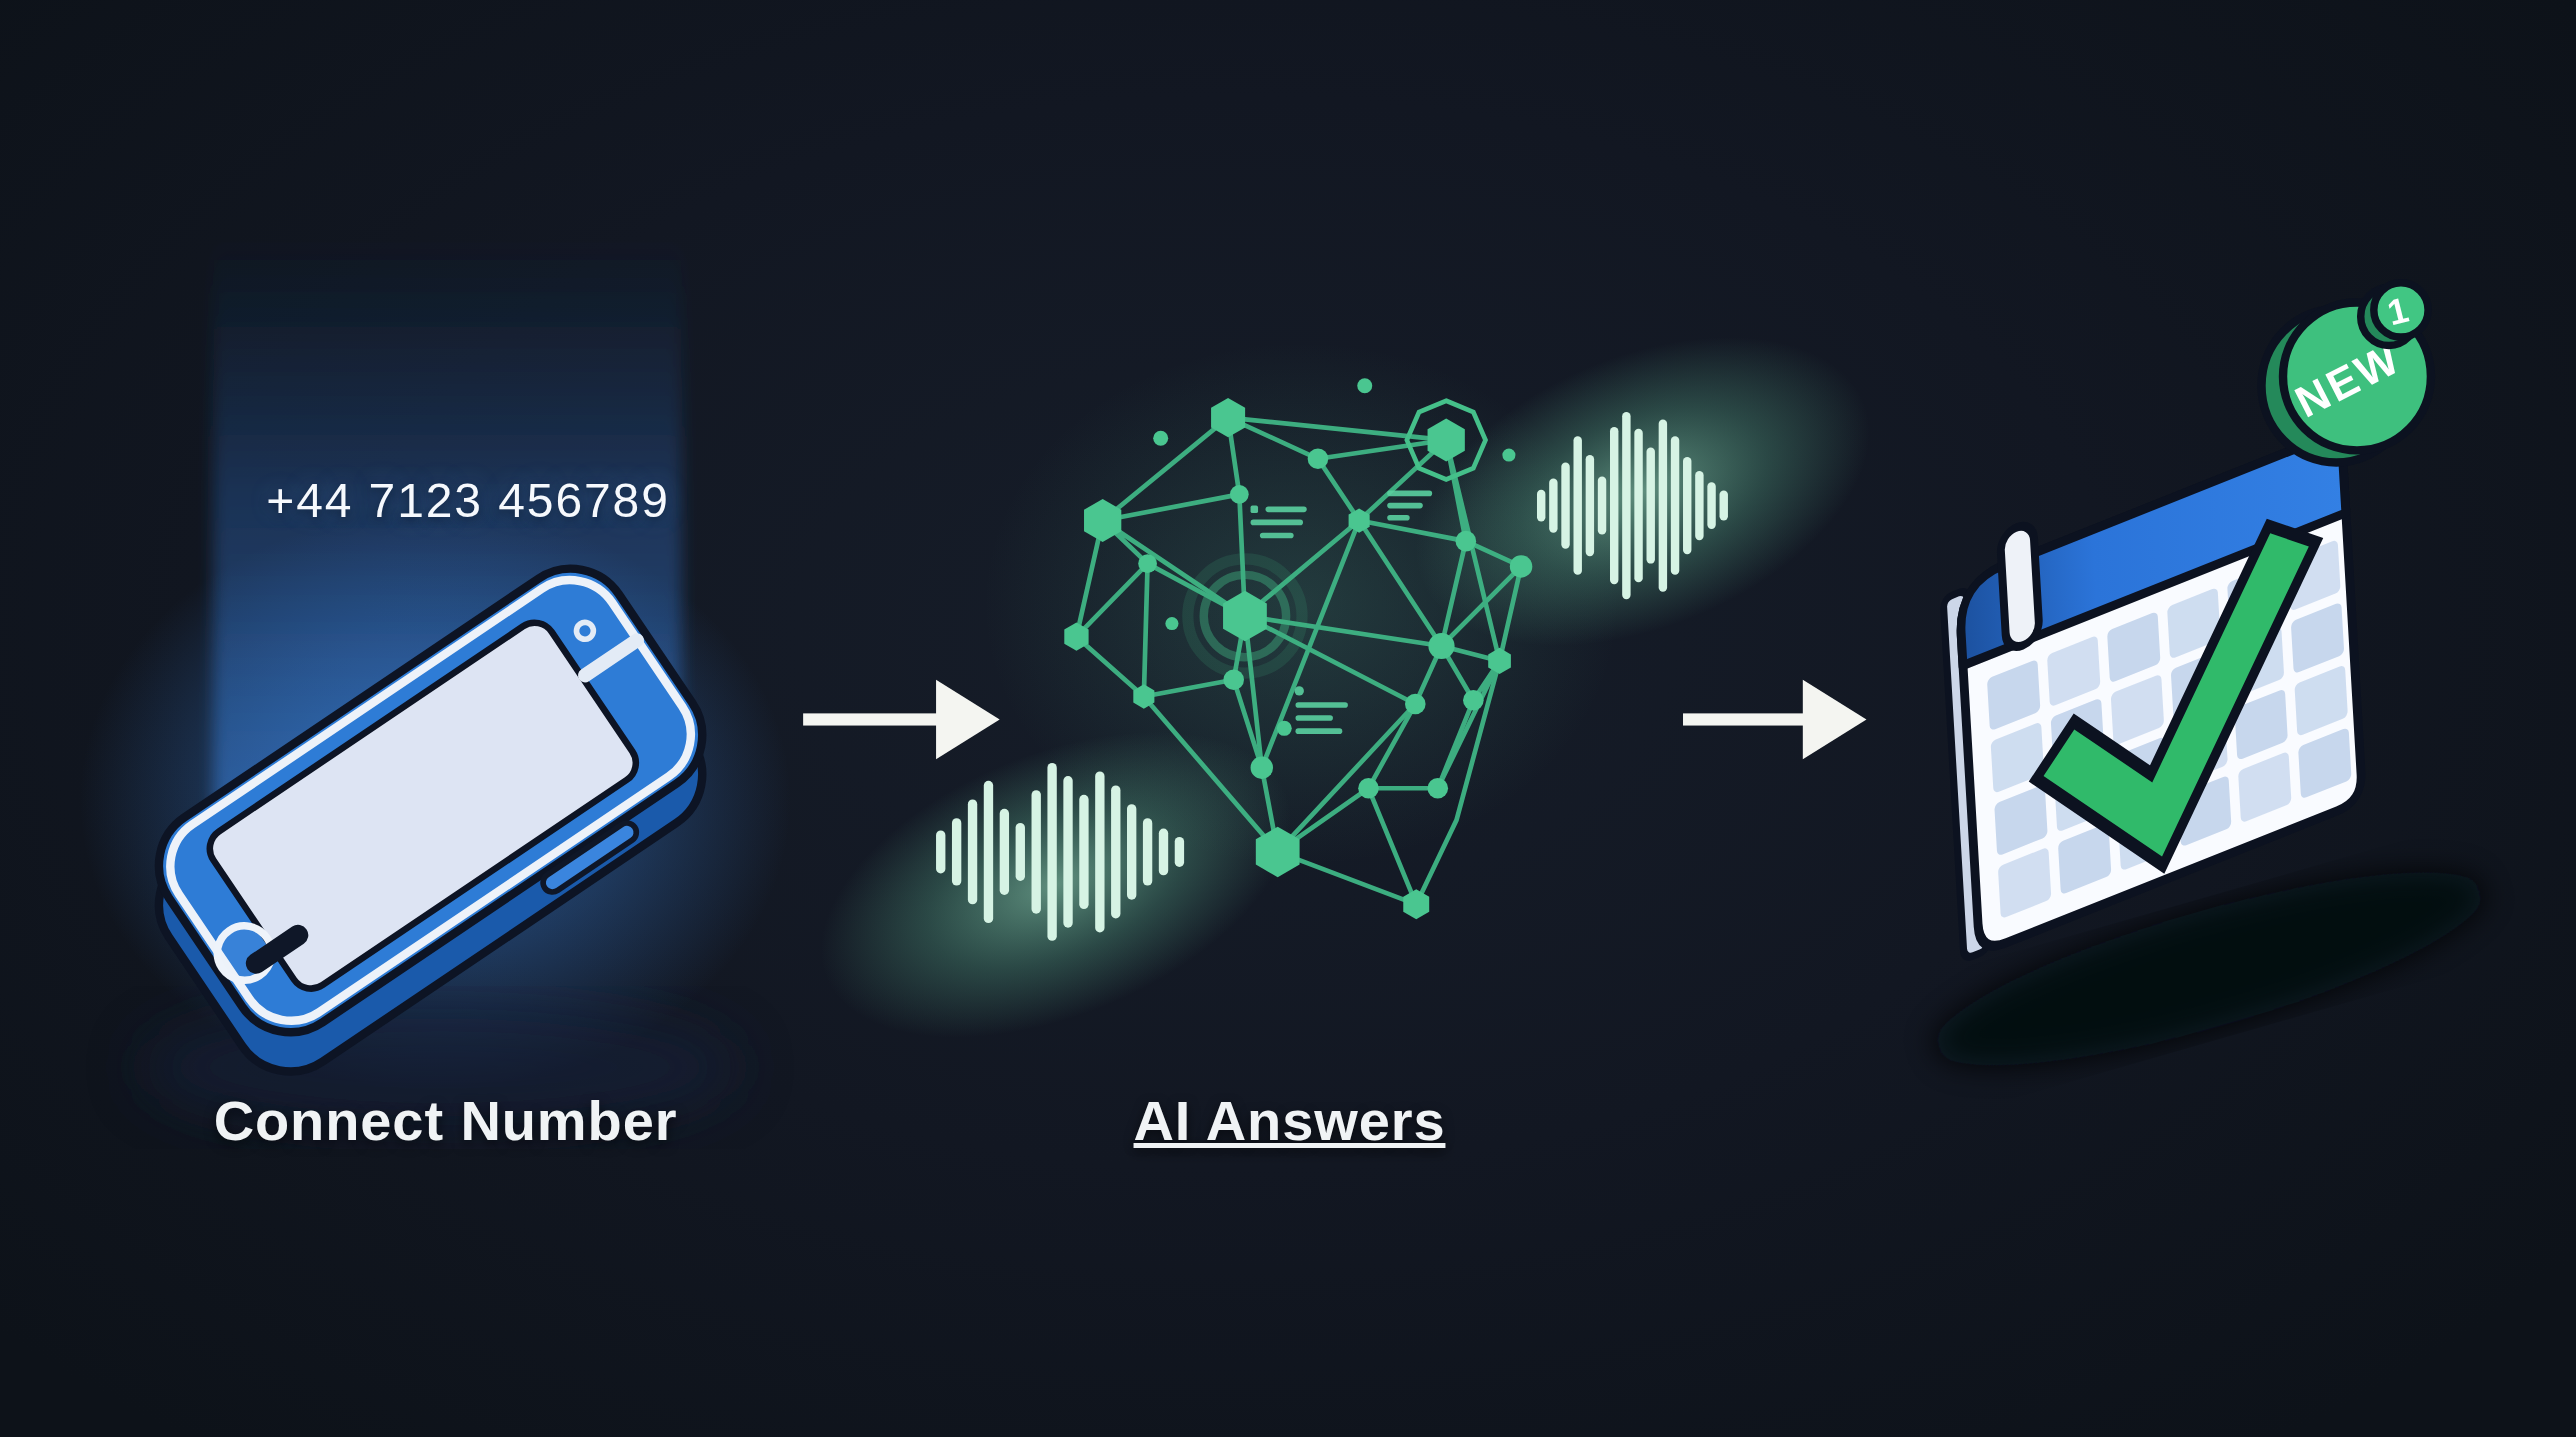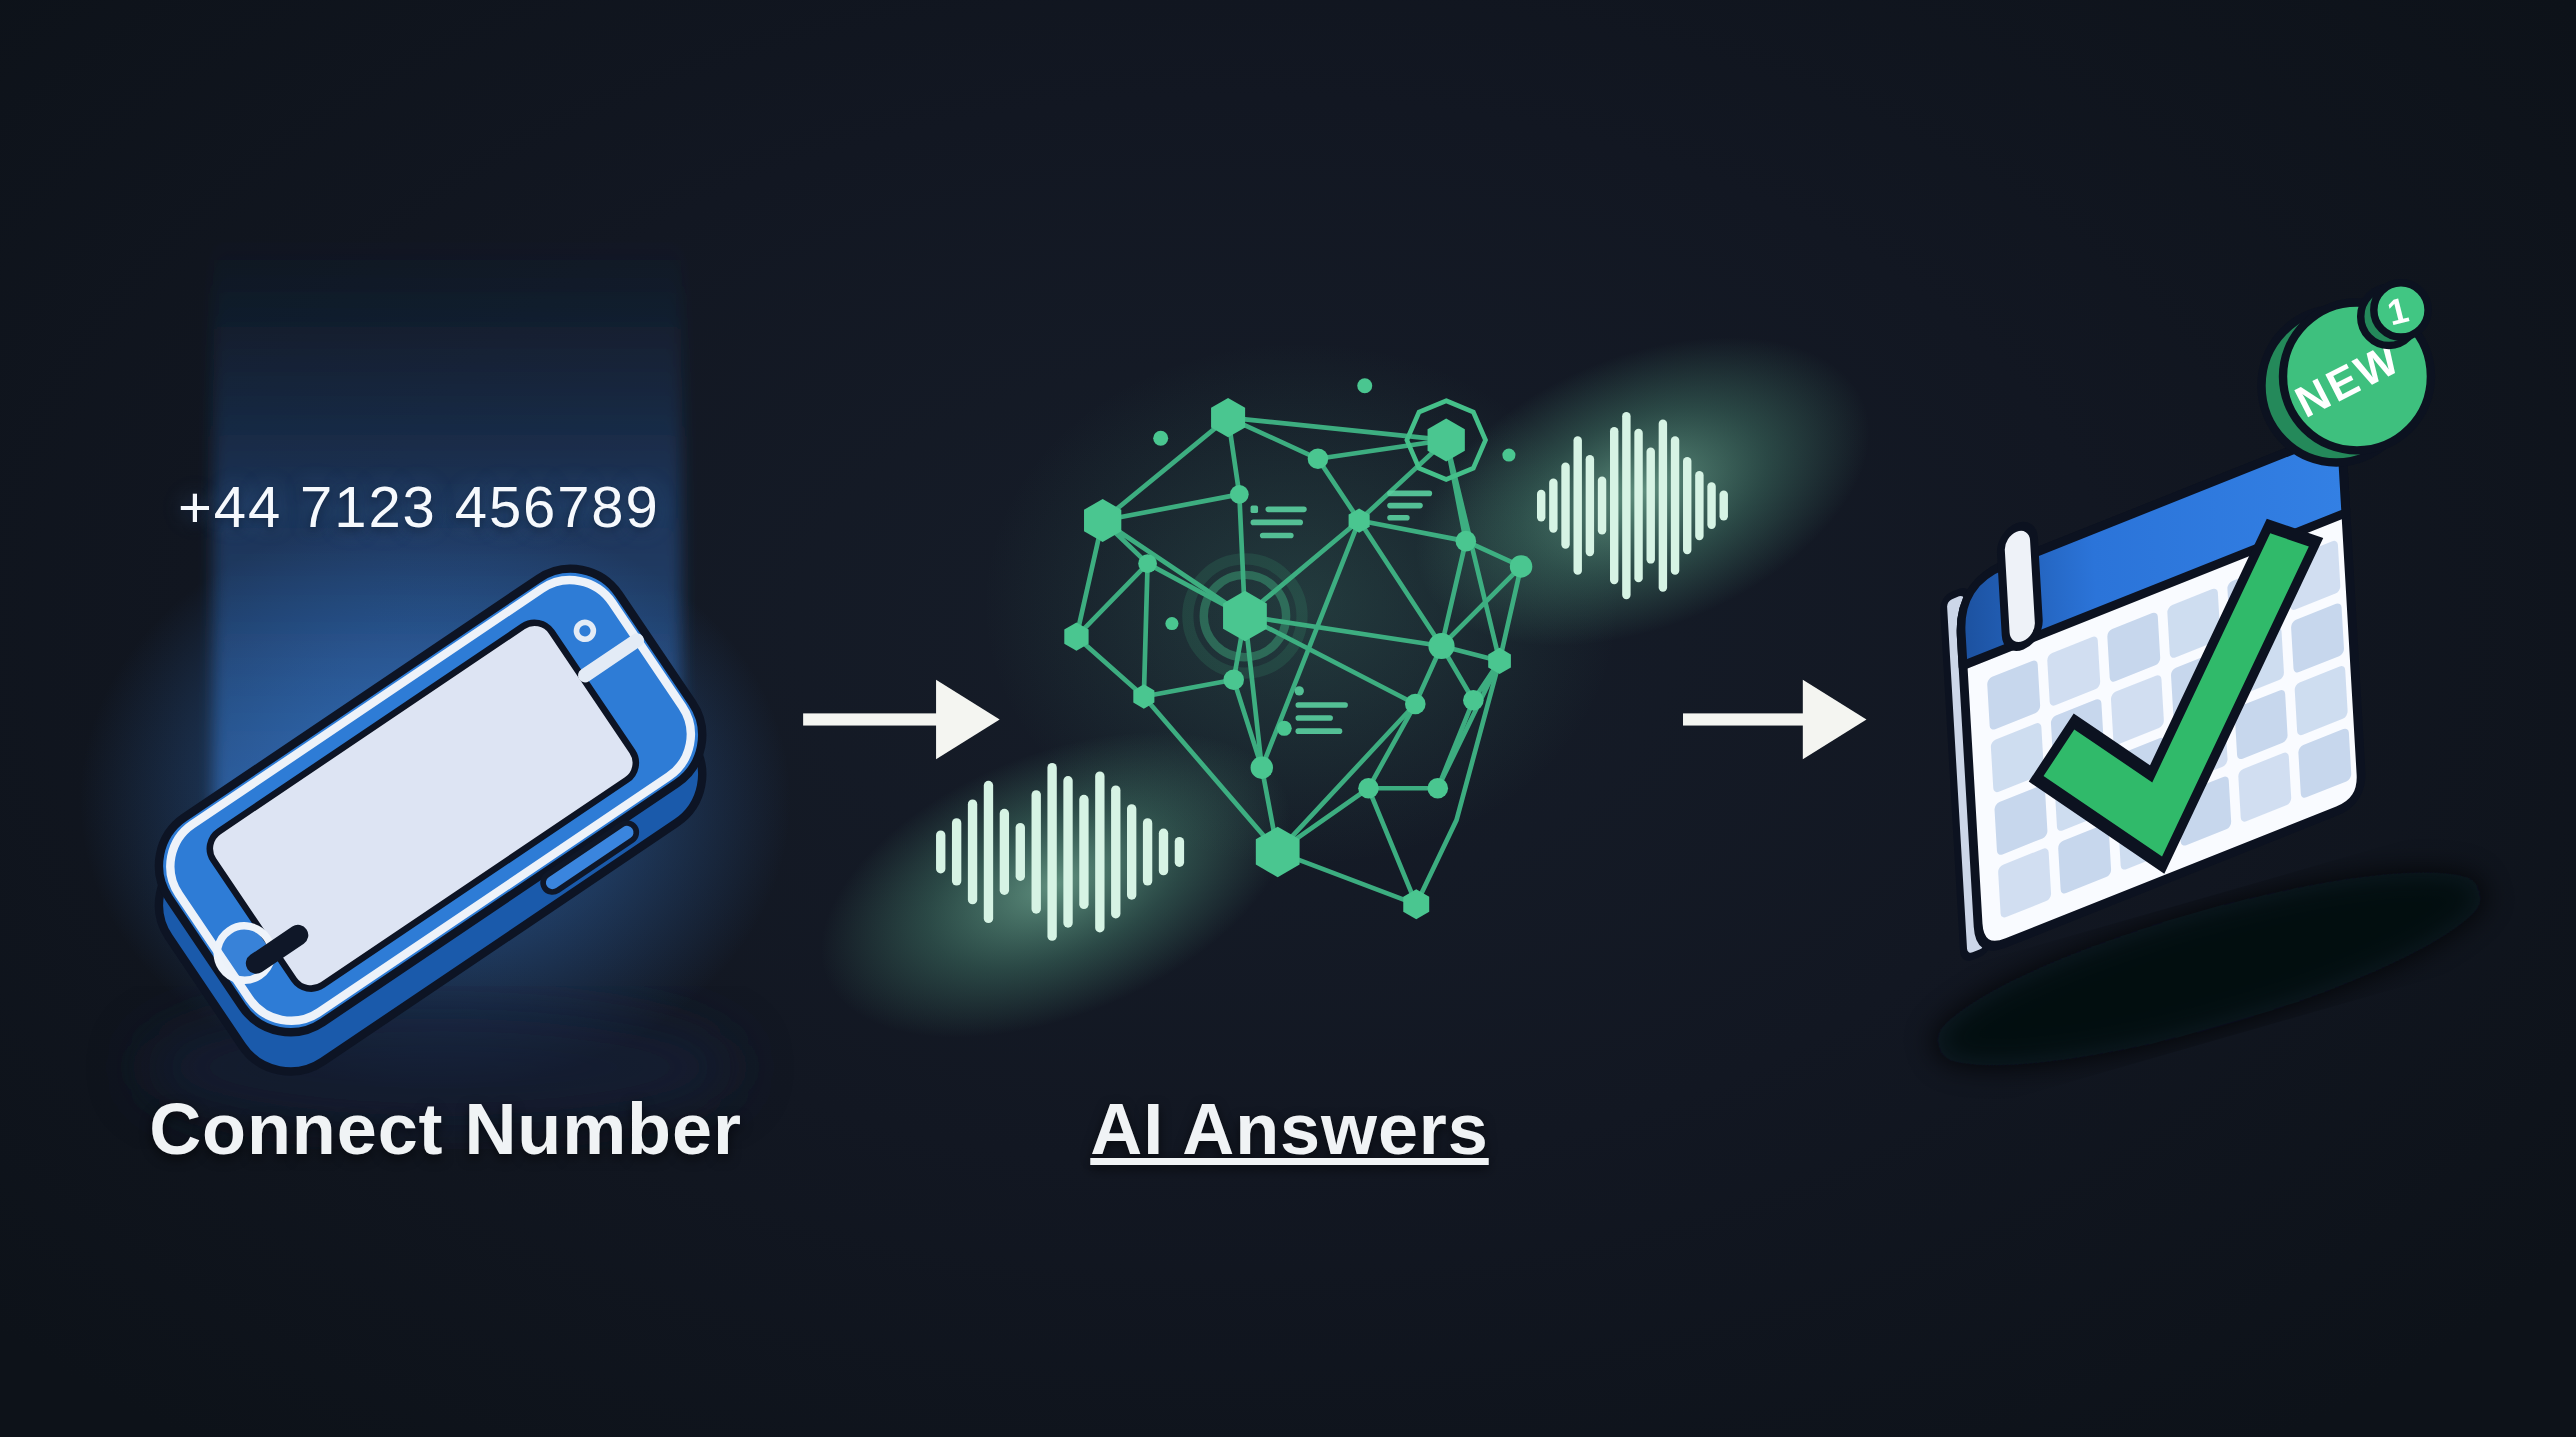--- a/index.html
+++ b/index.html
@@ -7,30 +7,30 @@
     position:relative;
     width:2576px;height:1438px;
     overflow:hidden;
     background:
       radial-gradient(ellipse 1685px 1030px at 48% 44%, #161d29 0%, #121722 52%, #0d1219 100%);
     font-family:"Liberation Sans", sans-serif;
   }
   .canvas svg{position:absolute;left:0;top:0;}
   .phone-number{
     position:absolute;left:178px;top:473px;width:580px;
-    text-align:left;
-    font-size:58px;font-weight:500;letter-spacing:1.9px;
+    text-align:center;
+    font-size:48px;font-weight:500;letter-spacing:1.9px;
     color:#f6f9fd;
     text-shadow:0 2.8px 9.4px rgba(8,18,38,.65), 0 0 22.5px rgba(120,180,255,.35);
     white-space:nowrap;
   }
   .step-label{
     position:absolute;top:1088px;width:655px;
     text-align:center;
-    font-size:72px;font-weight:700;letter-spacing:0.9px;
+    font-size:56px;font-weight:700;letter-spacing:0.9px;
     color:#f0f3f5;
     text-shadow:0 3.7px 11.2px rgba(0,0,0,.6);
     white-space:nowrap;
   }
   .label-1{left:118px;}
   .label-2{left:962px;text-decoration:underline;}
   .label-3{left:1825px;}
 </style>
 </head>
 <body>

